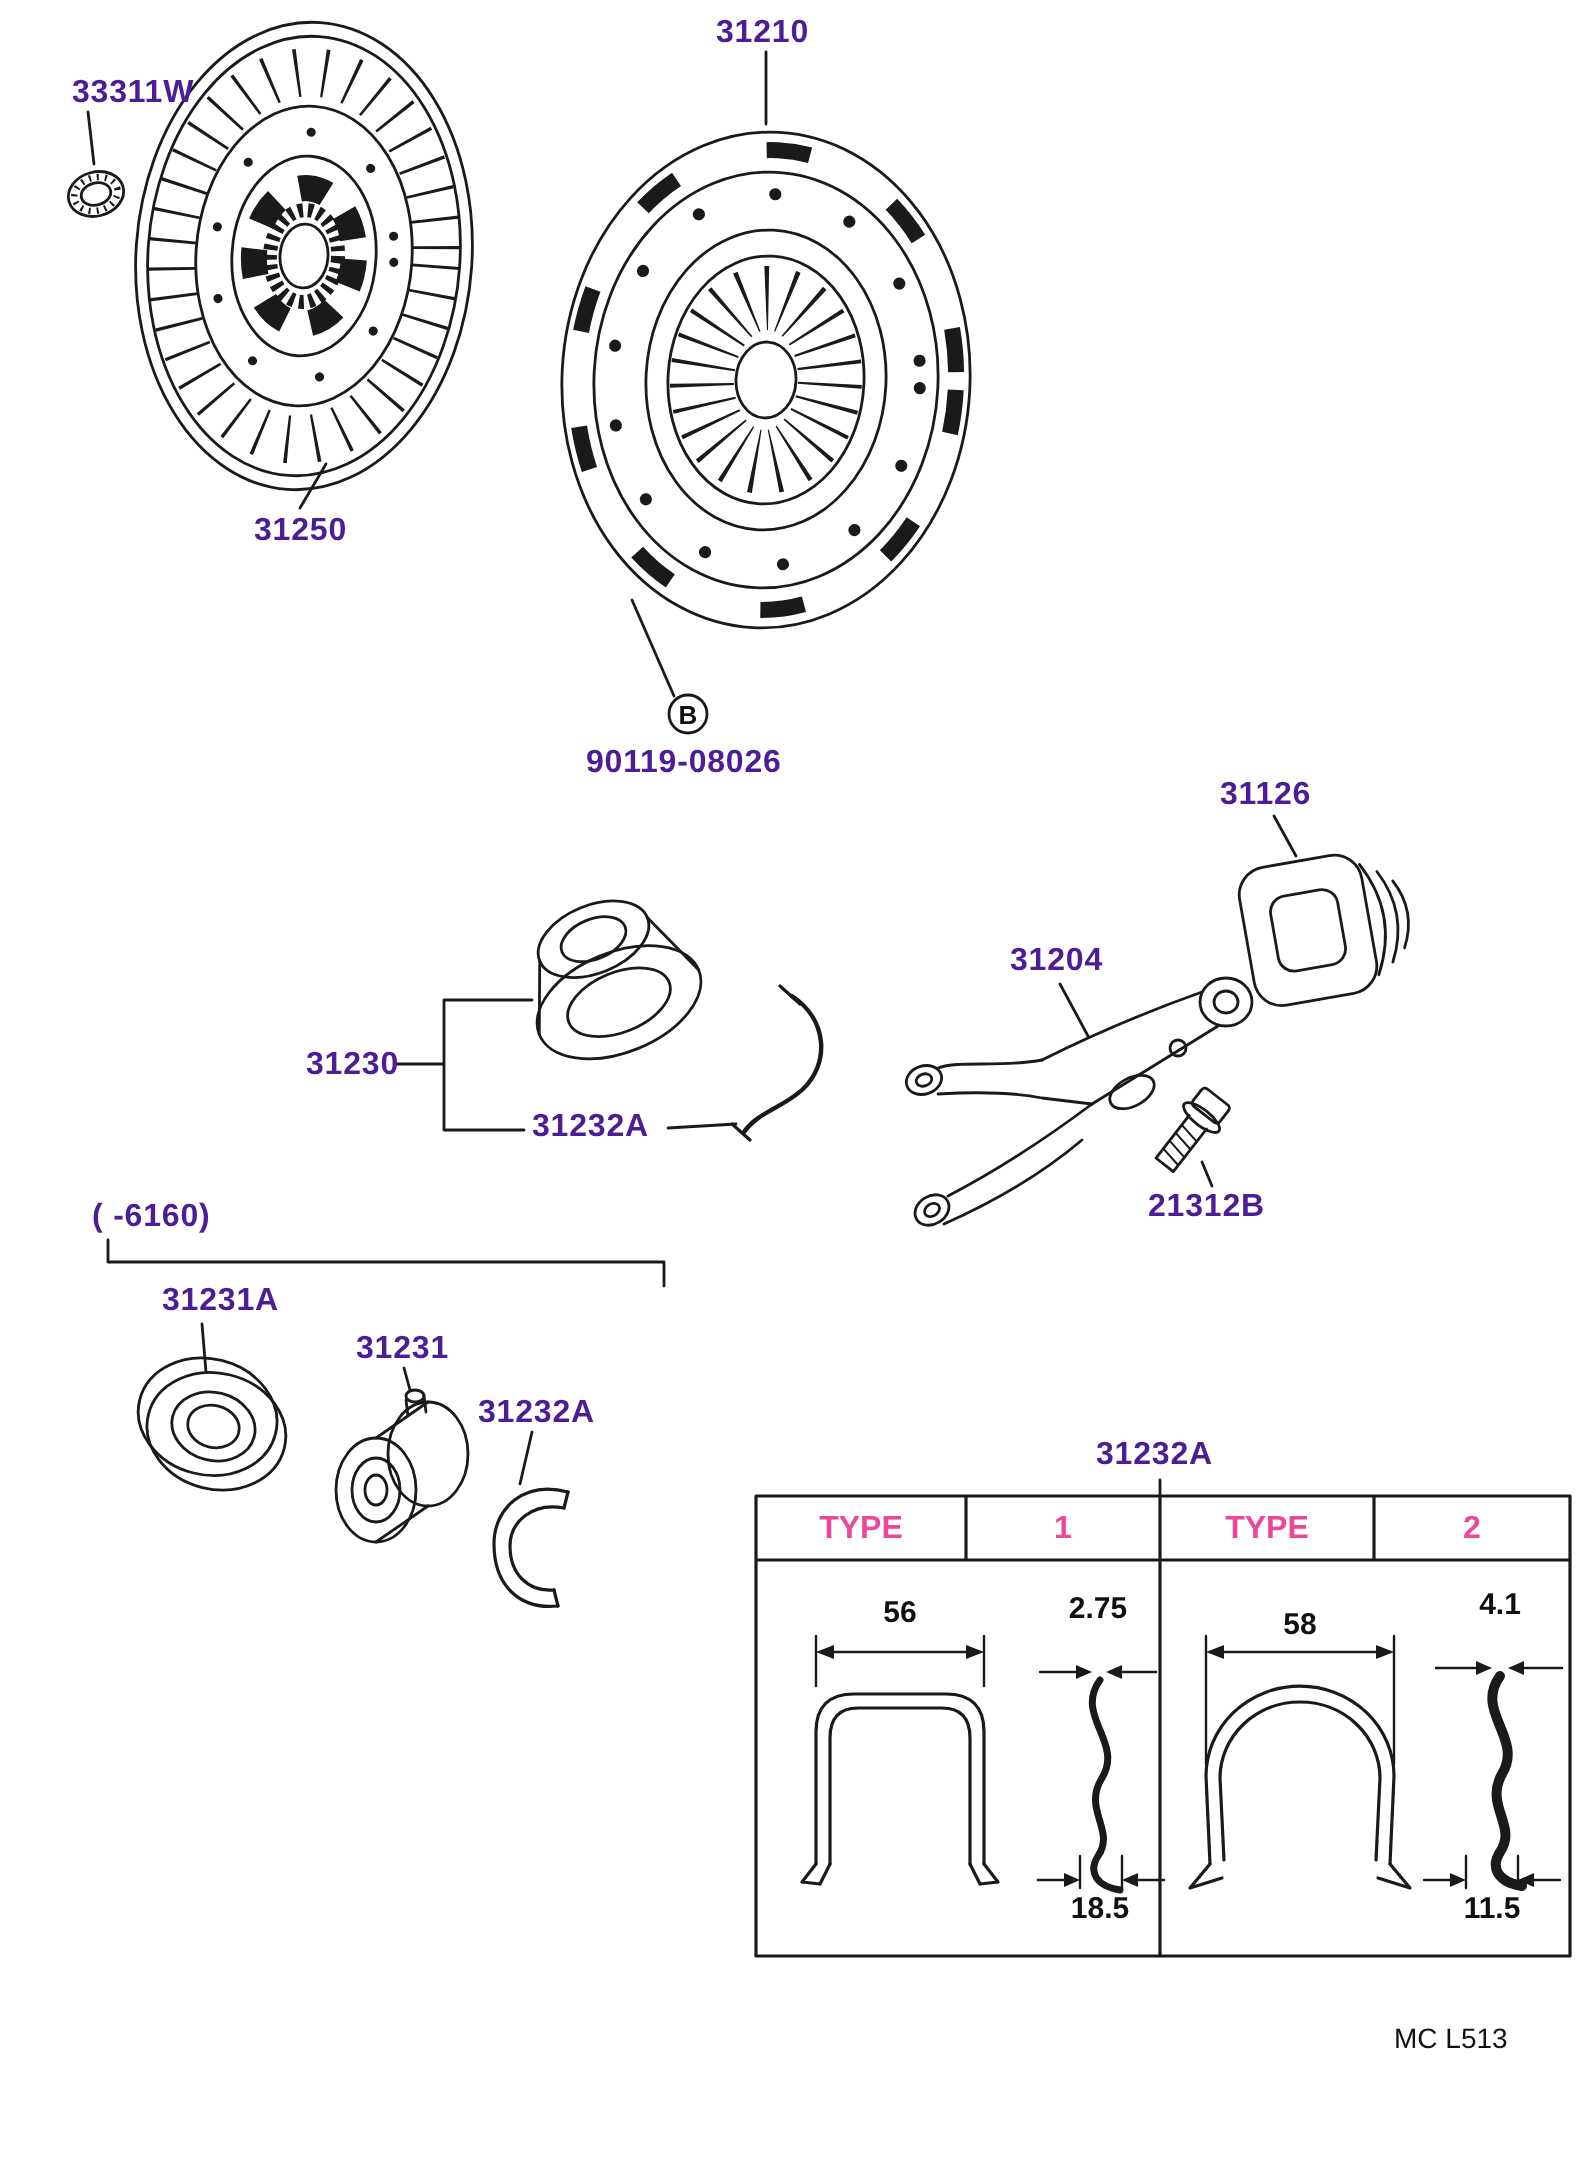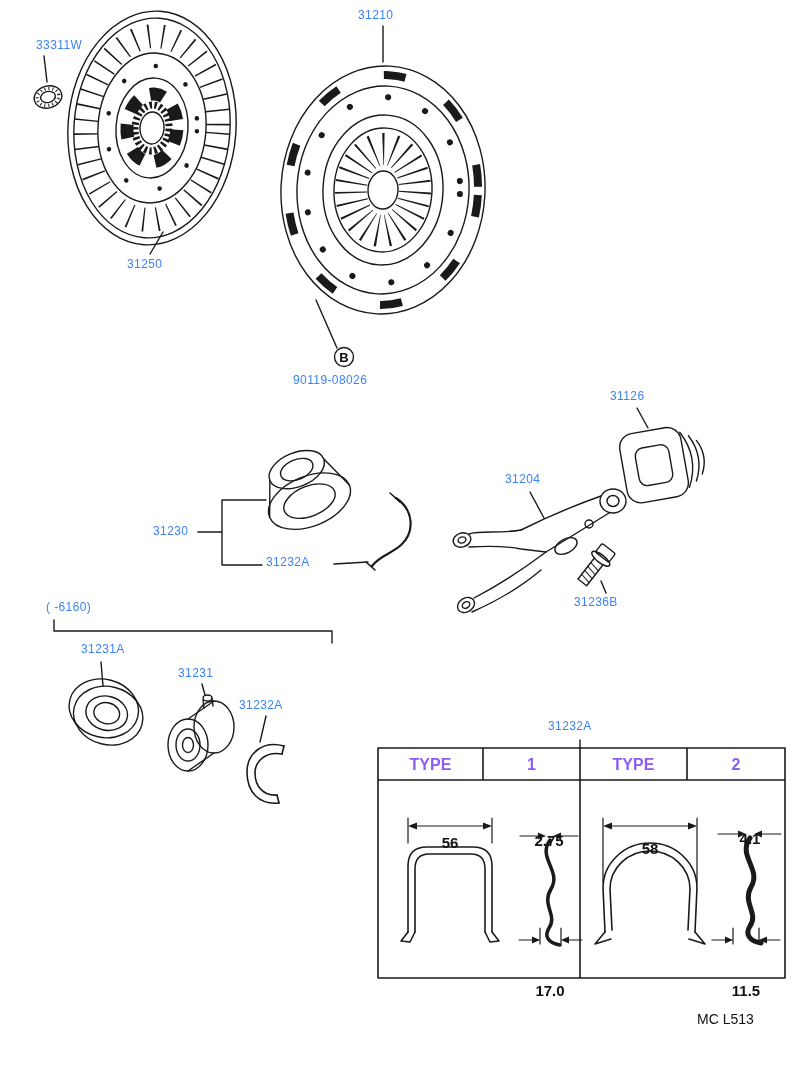--- a/index.html
+++ b/index.html
@@ -3,29 +3,29 @@
 <meta charset="utf-8">
 <style>
   * { margin:0; padding:0; box-sizing:border-box; }
   html,body { background:#ffffff; }
   .page {
     position:relative; width:792px; height:1084px; background:#ffffff;
     font-family:"Liberation Sans", sans-serif; color:#111; overflow:hidden;
   }
   .art { position:absolute; left:0; top:0; }
   .lbl {
-    position:absolute; font-weight:normal; font-size:12px; letter-spacing:.4px;
-    white-space:nowrap; color:#3b82f6;
+    position:absolute; font-weight:bold; font-size:16px; letter-spacing:.4px;
+    white-space:nowrap; color:#4c1d95;
   }
   .dim {
     position:absolute; font-weight:bold; font-size:15px; text-align:center;
-    color:#111; width:72px;margin-top:36px;
+    color:#111; width:72px;
   }
   .hdr {
-    position:absolute; font-weight:bold; font-size:16px; text-align:center; color:#8b5cf6;
+    position:absolute; font-weight:bold; font-size:16px; text-align:center; color:#ec4899;
   }
   .circ-b {
     position:absolute; left:337px; top:350px; width:14px; text-align:center;
     font-weight:bold; font-size:13px; color:#111;
   }
   .footer { position:absolute; left:697px; top:1011px; font-weight:normal; font-size:14px; color:#111; }
 </style>
 </head>
 <body>
 
@@ -212,34 +212,34 @@
 
   <div class="lbl" style="left:36px;top:38px">33311W</div>
   <div class="lbl" style="left:127px;top:257px">31250</div>
   <div class="lbl" style="left:358px;top:8px">31210</div>
   <div class="circ-b">B</div>
   <div class="lbl" style="left:293px;top:373px">90119-08026</div>
   <div class="lbl" style="left:610px;top:389px">31126</div>
   <div class="lbl" style="left:505px;top:472px">31204</div>
   <div class="lbl" style="left:153px;top:524px">31230</div>
   <div class="lbl" style="left:266px;top:555px">31232A</div>
-  <div class="lbl" style="left:574px;top:595px">31236B</div>
+  <div class="lbl" style="left:574px;top:595px">21312B</div>
   <div class="lbl" style="left:46px;top:600px">( -6160)</div>
   <div class="lbl" style="left:81px;top:642px">31231A</div>
   <div class="lbl" style="left:178px;top:666px">31231</div>
   <div class="lbl" style="left:239px;top:698px">31232A</div>
   <div class="lbl" style="left:548px;top:719px">31232A</div>
 
   <div class="hdr" style="left:378px;top:756px;width:105px">TYPE</div>
   <div class="hdr" style="left:483px;top:756px;width:97px">1</div>
   <div class="hdr" style="left:580px;top:756px;width:107px">TYPE</div>
   <div class="hdr" style="left:687px;top:756px;width:98px">2</div>
 
   <div class="dim" style="left:414px;top:798px">56</div>
   <div class="dim" style="left:513px;top:796px">2.75</div>
-  <div class="dim" style="left:514px;top:946px">17.0</div>
+  <div class="dim" style="left:514px;top:946px">18.5</div>
   <div class="dim" style="left:614px;top:804px">58</div>
   <div class="dim" style="left:714px;top:794px">4.1</div>
   <div class="dim" style="left:710px;top:946px">11.5</div>
 
   <div class="footer">MC L513</div>
 
 </div>
 
 </body></html>

